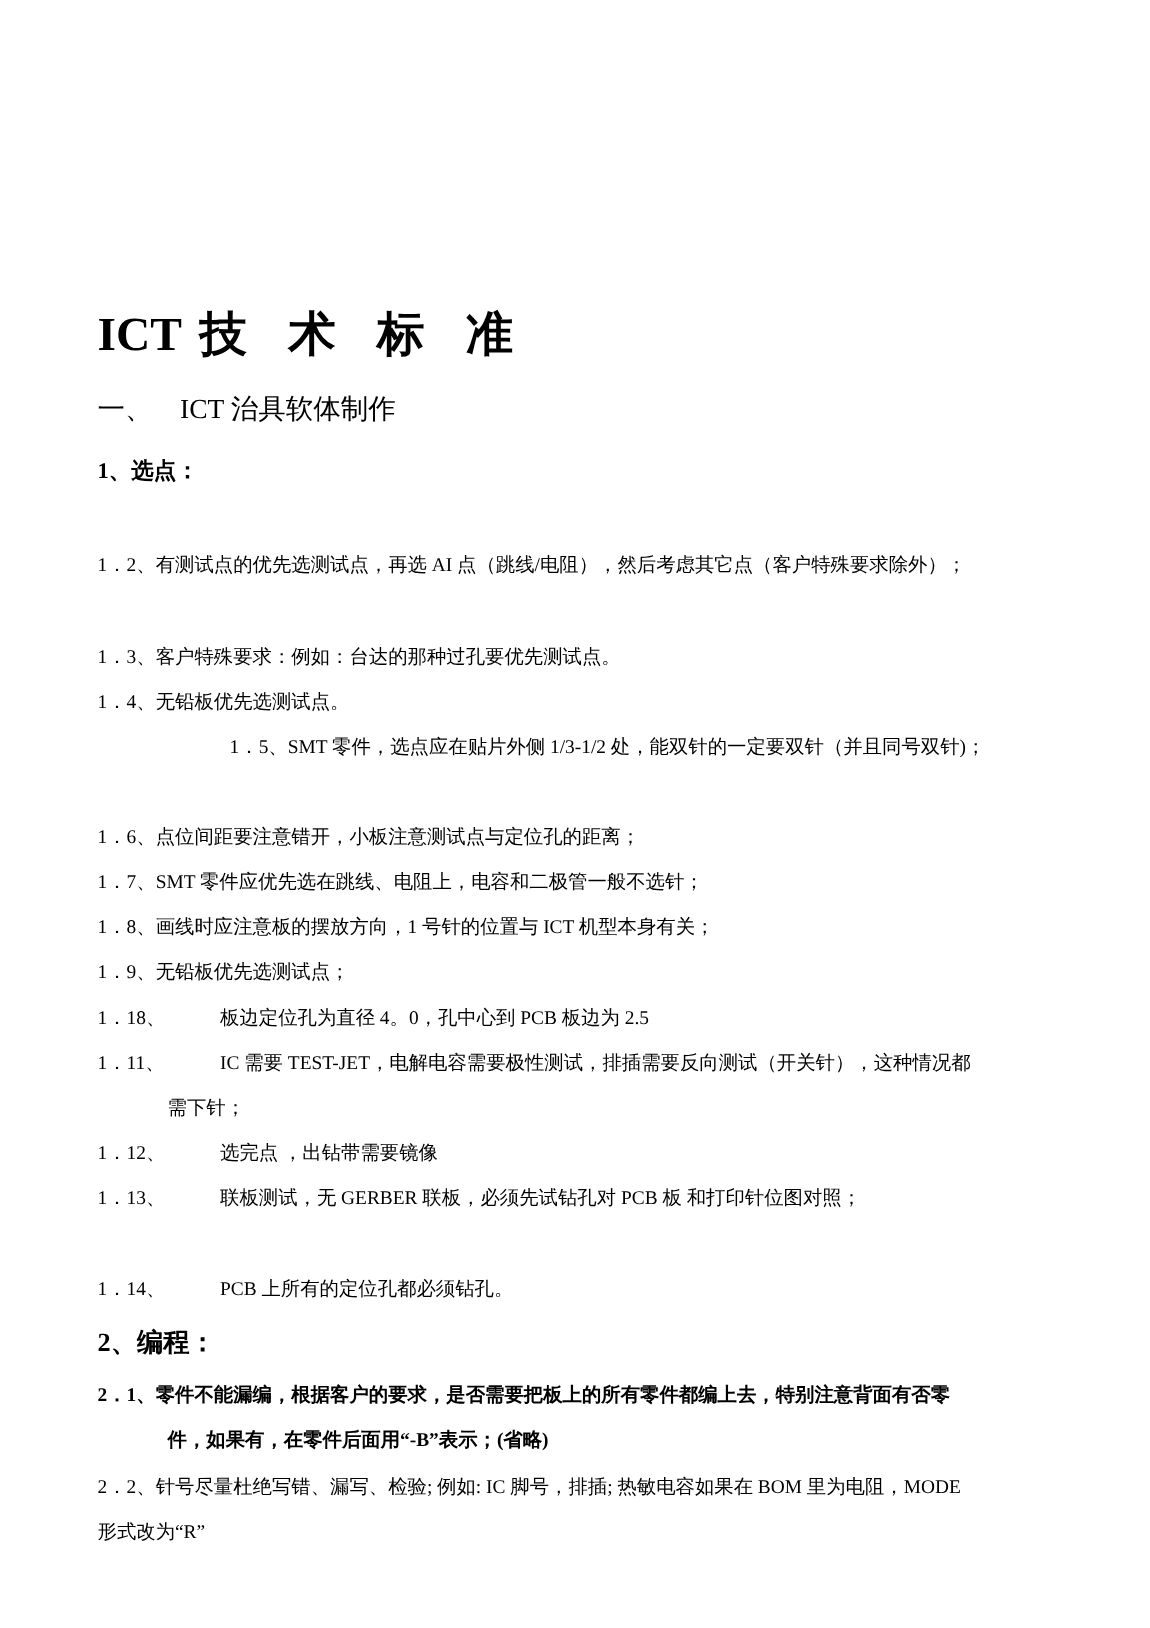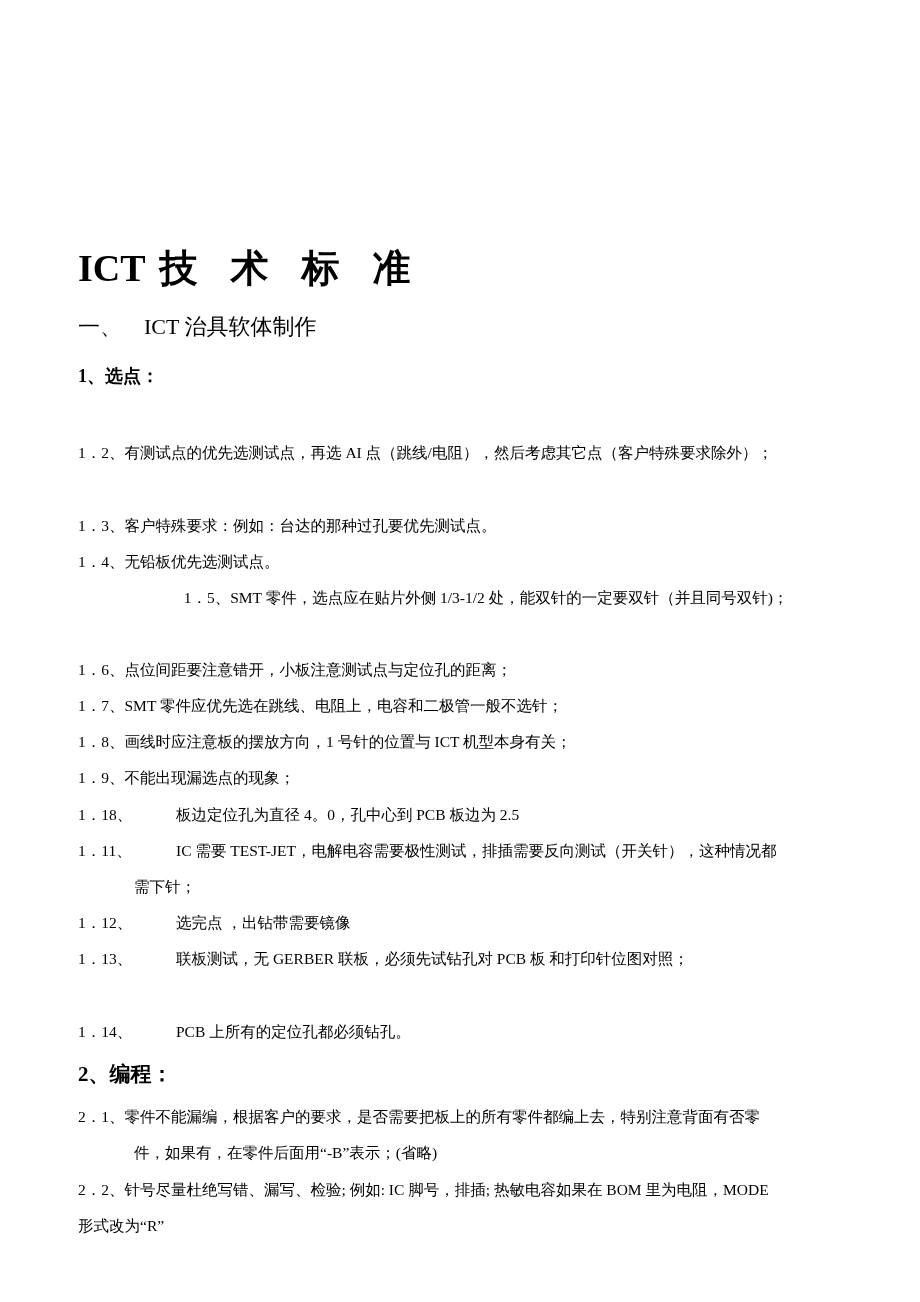--- a/index.html
+++ b/index.html
@@ -116,42 +116,42 @@
   <div class="item" style="top:652px;">
     <span class="num">1．6、</span><span>点位间距要注意错开，小板注意测试点与定位孔的距离；</span>
   </div>
   <div class="item" style="top:688px;">
     <span class="num">1．7、</span><span>SMT 零件应优先选在跳线、电阻上，电容和二极管一般不选针；</span>
   </div>
   <div class="item" style="top:724px;">
     <span class="num">1．8、</span><span>画线时应注意板的摆放方向，1 号针的位置与 ICT 机型本身有关；</span>
   </div>
   <div class="item" style="top:760px;">
-    <span class="num">1．9、</span><span>不能出现漏选点的现象；</span>
+    <span class="num">1．9、</span><span>无铅板优先选测试点；</span>
   </div>
   <div class="item" style="top:797px;">
     <span class="num wide">1．18、</span><span>板边定位孔为直径 4。0，孔中心到 PCB 板边为 2.5</span>
   </div>
   <div class="item" style="top:833px;">
     <span class="num wide">1．11、</span><span>IC 需要 TEST-JET，电解电容需要极性测试，排插需要反向测试（开关针），这种情况都</span>
     <span class="cont">需下针；</span>
   </div>
   <div class="item" style="top:905px;">
     <span class="num wide">1．12、</span><span>选完点 ，出钻带需要镜像</span>
   </div>
   <div class="item" style="top:941px;">
     <span class="num wide">1．13、</span><span>联板测试，无 GERBER 联板，必须先试钻孔对 PCB 板  和打印针位图对照；</span>
   </div>
   <div class="item" style="top:1014px;">
     <span class="num wide">1．14、</span><span>PCB 上所有的定位孔都必须钻孔。</span>
   </div>
 
   <div class="sub-heading big" style="top:1060px;">2、编程：</div>
 
-  <div class="item" style="top:1099px;">
+  <div class="item" style="top:1099px;font-weight:bold;">
     <span class="num">2．1、</span><span>零件不能漏编，根据客户的要求，是否需要把板上的所有零件都编上去，特别注意背面有否零</span>
     <span class="cont">件，如果有，在零件后面用“-B”表示；(省略)</span>
   </div>
   <div class="item" style="top:1172px;">
     <span class="num">2．2、</span><span>针号尽量杜绝写错、漏写、检验; 例如: IC 脚号，排插; 热敏电容如果在 BOM 里为电阻，MODE</span>
     <span class="cont-flush">形式改为“R”</span>
   </div>
 
 </div>
 

